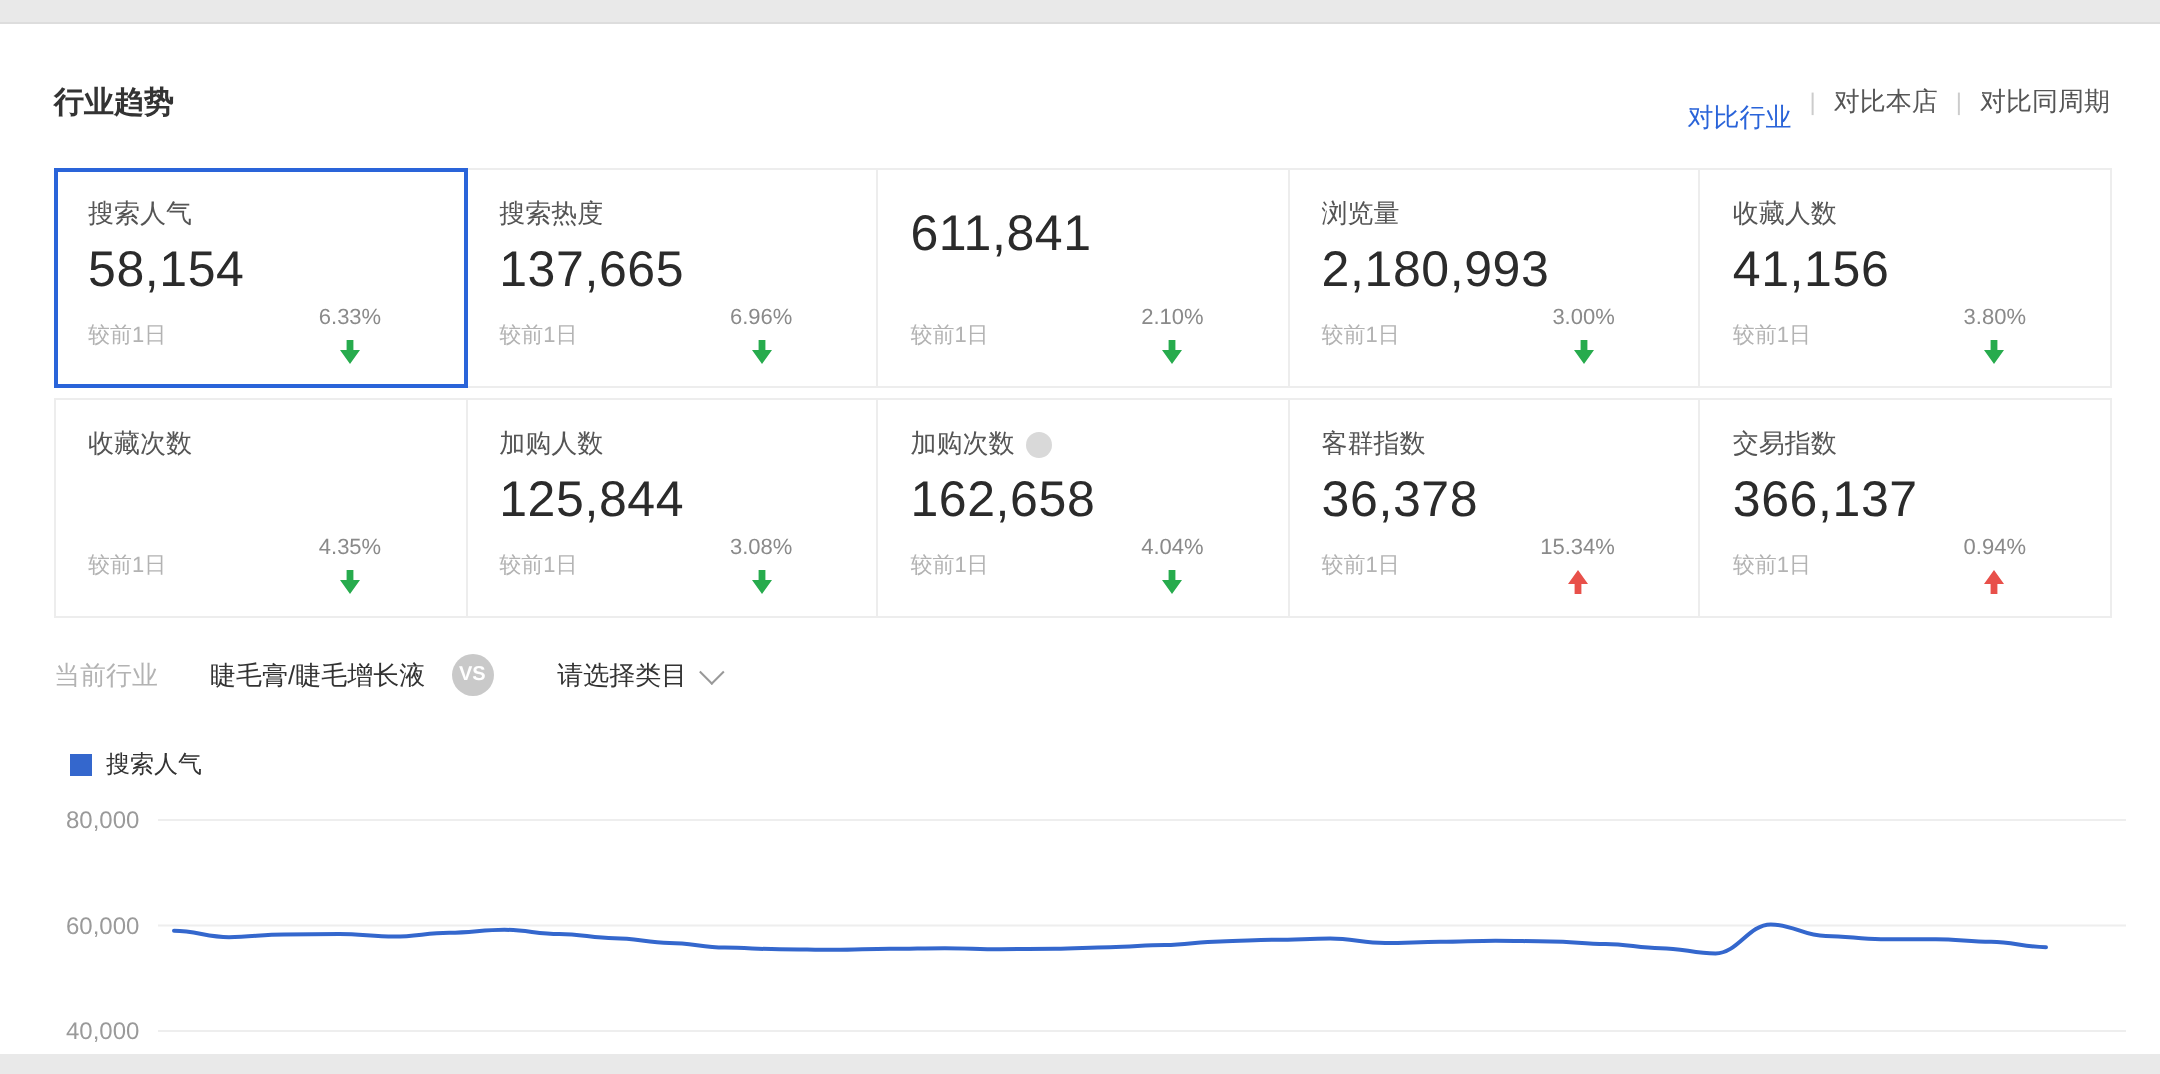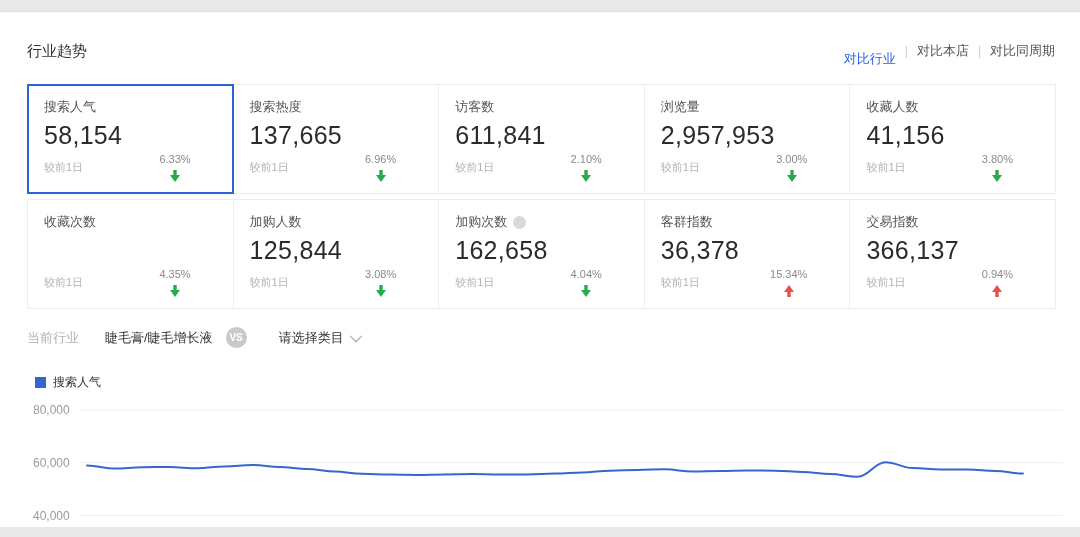--- a/index.html
+++ b/index.html
@@ -7,21 +7,21 @@
     width:1080px;height:537px;overflow:hidden;background:#fff;
     font-family:"Liberation Sans","DejaVu Sans",sans-serif;
     -webkit-font-smoothing:antialiased;
   }
   .edge-strip{width:1080px;background:#e9e9e9;}
   .edge-top{height:11px;border-bottom:1px solid #ddd;}
   .edge-bottom{height:10px;position:absolute;left:0;top:527px;}
   .content{padding:0 25px 0 27px;position:relative;}
   
   .header-row{display:flex;align-items:center;margin-top:22px;margin-bottom:16px;}
-  .page-title{font-size:15px;font-weight:normal;color:#333;}
+  .page-title{font-size:15px;font-weight:bold;color:#333;}
   .compare-links{margin-left:auto;font-size:13px;color:#555;display:flex;align-items:center;gap:9px;}
   .compare-links .sep{color:#ccc;font-size:12px;}
   .compare-link{cursor:pointer;}
   .compare-link.active{color:var(--accent);margin-top:16px;}
   
   .cards{display:grid;grid-template-columns:repeat(5,1fr);row-gap:5px;}
   .card{
     position:relative;border:1px solid #ededed;margin-right:-1px;background:#fff;
     height:110px;box-sizing:border-box;padding:13px 16px 11px;display:flex;flex-direction:column;cursor:pointer;
   }
@@ -106,44 +106,40 @@
           <span class="trend-arrow">
             <svg class="arrow-down" width="10" height="12" viewBox="0 0 10 12">
                 <path fill="currentColor" d="M3.3 0 H6.7 V5 H10 L5 12 L0 5 H3.3 Z"></path>
               </svg>
 
           </span>
         </span>
       </div>
     </div>
       <div class="card" data-dir="down">
-      <div class="card-label-row">
-        <span class="card-label">访客数</span>
-
-      </div>
       <div class="card-value">611,841</div>
       <div class="card-footer">
         <span class="compare-label">较前1日</span>
         <span class="trend">
           <span class="trend-pct">2.10%</span>
           <span class="trend-arrow">
             <svg class="arrow-down" width="10" height="12" viewBox="0 0 10 12">
                 <path fill="currentColor" d="M3.3 0 H6.7 V5 H10 L5 12 L0 5 H3.3 Z"></path>
               </svg>
 
           </span>
         </span>
       </div>
     </div>
       <div class="card" data-dir="down">
       <div class="card-label-row">
         <span class="card-label">浏览量</span>
 
       </div>
-      <div class="card-value">2,957,953</div>
+      <div class="card-value">2,180,993</div>
       <div class="card-footer">
         <span class="compare-label">较前1日</span>
         <span class="trend">
           <span class="trend-pct">3.00%</span>
           <span class="trend-arrow">
             <svg class="arrow-down" width="10" height="12" viewBox="0 0 10 12">
                 <path fill="currentColor" d="M3.3 0 H6.7 V5 H10 L5 12 L0 5 H3.3 Z"></path>
               </svg>
 
           </span>

